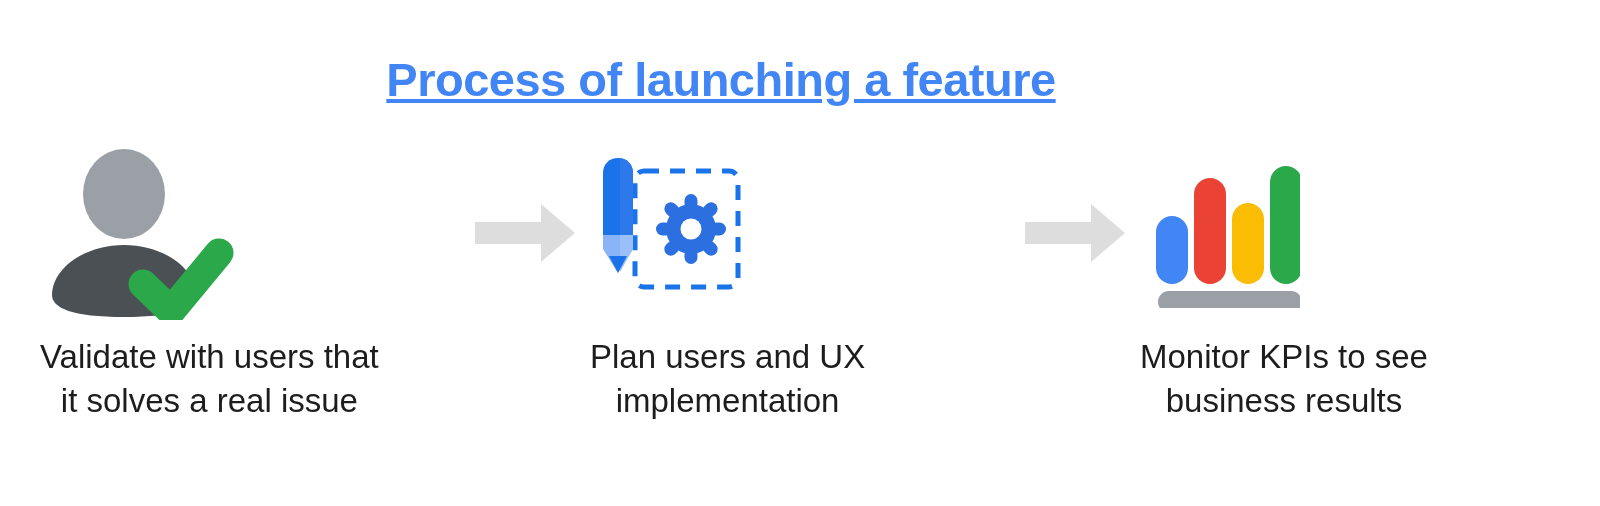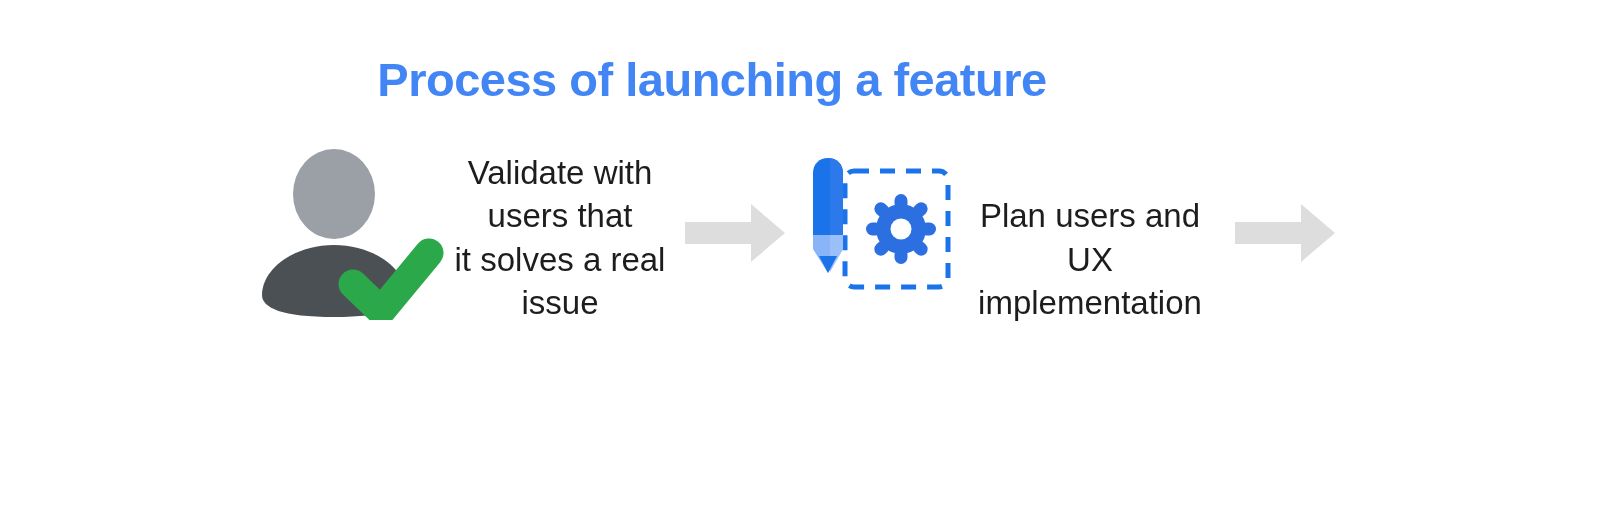--- a/index.html
+++ b/index.html
@@ -20,49 +20,50 @@
     position: relative;
     width: 1600px;
     height: 506px;
     background: #ffffff;
   }
 
   
   .title {
     position: absolute;
     top: 52px;
-    left: 2px;
+    left: 11px;
     width: 1420px;
     text-align: center;
     font-size: 47px;
     font-weight: bold;
     letter-spacing: -0.5px;
     color: #4285F4;
     line-height: 1.2;
     white-space: nowrap;
+    text-decoration: underline;
   }
 
   
   .flow {
     position: absolute;
     top: 140px;
     left: 0;
     width: 1600px;
     height: 330px;
     display: flex;
     flex-direction: row;
     align-items: flex-start;
     justify-content: center;
   }
 
   .step {
     width: 420px;
     display: flex;
-    flex-direction: row;
-    align-items: flex-end;
+    flex-direction: column;
+    align-items: flex-start;
   }
 
   .icon-slot {
     height: 185px;
     display: flex;
     align-items: center;
     justify-content: center;
   }
 
   .caption {
@@ -160,17 +161,32 @@
     </div>
 
     <div class="arrow-slot">
       <span>
         <svg width="100" height="58" viewBox="0 0 100 58">
           <path d="M0 18 L 66 18 L 66 0 L 100 29 L 66 58 L 66 40 L 0 40 Z" fill="#DDDDDD"></path>
         </svg>
       </span>
     </div>
 
+    <div class="step">
+      <div class="icon-slot">
+        <span>
+          <svg width="160" height="150" viewBox="0 0 160 150">
+            <rect x="16" y="58" width="32" height="68" rx="16" fill="#4285F4"></rect>
+            <rect x="54" y="20" width="32" height="106" rx="16" fill="#EA4335"></rect>
+            <rect x="92" y="45" width="32" height="81" rx="16" fill="#FBBC04"></rect>
+            <rect x="130" y="8" width="32" height="118" rx="16" fill="#2BA84A"></rect>
+            <rect x="18" y="133" width="144" height="22" rx="11" fill="#9AA0A6"></rect>
+          </svg>
+        </span>
+      </div>
+      <div class="caption">Monitor KPIs to see
+business results</div>
+    </div>
 
     <div class="spacer-right"></div>
 
   </div>
 </div>
 
 </body></html>

